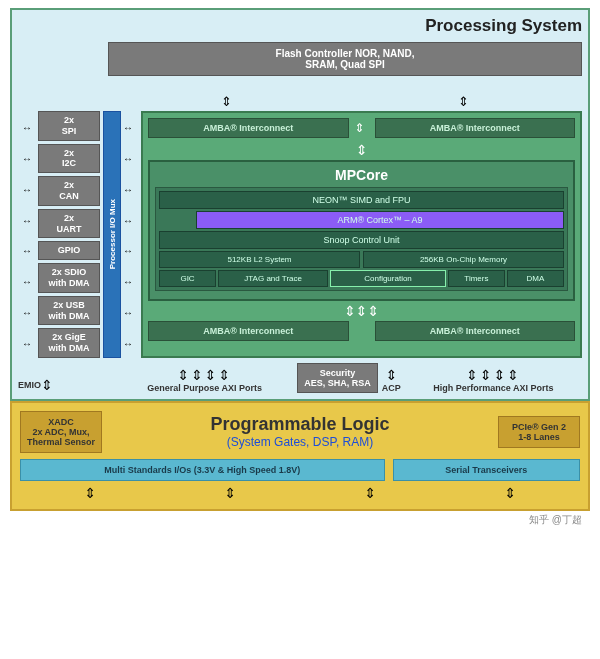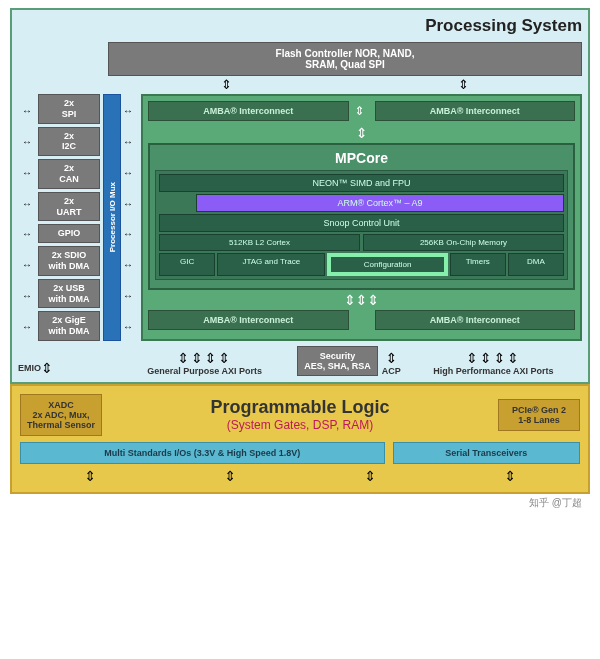--- a/index.html
+++ b/index.html
@@ -58,21 +58,21 @@
     }
   </style>
 </head>
 <body>
 
 <div class="full-diagram">
 
   <div class="ps-wrapper">
     <div class="ps-title">Processing System</div>
 
-    <div style="display:flex; gap:8px; margin-bottom:1px; margin-left:90px;">
+    <div style="display:flex; gap:8px; margin-bottom:18px; margin-left:90px;">
       <div class="controller-box" style="flex:1; font-size:10px; padding:5px 4px;">Flash Controller NOR, NAND,<br>SRAM, Quad SPI</div>
     </div>
 
     <div style="display:flex; margin-left:90px; margin-bottom:2px;">
       <div style="flex:1; text-align:center; font-size:13px;">⇕</div>
       <div style="flex:1; text-align:center; font-size:13px;">⇕</div>
     </div>
 
     <div style="display:flex; gap:0;">
 
@@ -127,27 +127,27 @@
         <div style="text-align:center; font-size:14px; color:#fff; margin-bottom:2px;">⇕</div>
 
         <div style="background:#4a9068; border:2px solid #2a6040; padding:5px;">
           <div style="text-align:center; font-size:14px; font-weight:bold; color:#fff; margin-bottom:4px;">MPCore</div>
 
           <div style="background:#3a7858; border:1px solid #2a5840; padding:3px; margin-bottom:3px;">
             <div style="background:#2a6048; color:#d0ffe8; text-align:center; font-size:9px; padding:3px 2px; margin-bottom:2px; border:1px solid #1a4030;">NEON™ SIMD and FPU</div>
             <div style="background:#8b5cf6; color:#d0ffe8; text-align:center; font-size:9px; padding:3px 2px; margin-bottom:2px; border:1px solid #1a4030;margin-left:37px;">ARM® Cortex™ – A9</div>
             <div style="background:#2a6048; color:#d0ffe8; text-align:center; font-size:9px; padding:3px 2px; margin-bottom:2px; border:1px solid #1a4030;">Snoop Control Unit</div>
             <div style="display:flex; gap:3px; margin-bottom:2px;">
-              <div style="flex:1; background:#2a6048; color:#d0ffe8; text-align:center; font-size:8px; padding:3px 1px; border:1px solid #1a4030;">512KB L2 Cortex</div>
+              <div style="flex:1; background:#2a6048; color:#d0ffe8; text-align:center; font-size:8px; padding:3px 1px; border:1px solid #1a4030;">512KB L2 System</div>
               <div style="flex:1; background:#2a6048; color:#d0ffe8; text-align:center; font-size:8px; padding:3px 1px; border:1px solid #1a4030;">256KB On-Chip Memory</div>
             </div>
             <div style="display:flex; gap:2px;">
               <div style="flex:1; background:#2a6048; color:#d0ffe8; text-align:center; font-size:8px; padding:3px 1px; border:1px solid #1a4030;">GIC</div>
               <div style="flex:2; background:#2a6048; color:#d0ffe8; text-align:center; font-size:8px; padding:3px 1px; border:1px solid #1a4030;">JTAG and Trace</div>
-              <div style="flex:1.5; background:#2a6048; color:#d0ffe8; text-align:center; font-size:8px; padding:3px 17px; border:4px solid #86efac;">Configuration</div>
+              <div style="flex:1.5; background:#2a6048; color:#d0ffe8; text-align:center; font-size:8px; padding:3px 17px; border:1px solid #86efac;">Configuration</div>
               <div style="flex:1; background:#2a6048; color:#d0ffe8; text-align:center; font-size:8px; padding:3px 1px; border:1px solid #1a4030;">Timers</div>
               <div style="flex:1; background:#2a6048; color:#d0ffe8; text-align:center; font-size:8px; padding:3px 1px; border:1px solid #1a4030;">DMA</div>
             </div>
           </div>
         </div>
 
         <div style="text-align:center; font-size:14px; color:#fff; margin-top:2px; margin-bottom:2px;">⇕⇕⇕</div>
 
         <div style="display:flex; gap:6px;">
           <div style="flex:1; background:#3a7050; color:#c8f0d8; text-align:center; font-size:9px; font-weight:bold; padding:4px 2px; border:1px solid #2a5038;">AMBA® Interconnect</div>
@@ -186,21 +186,21 @@
       </div>
     </div>
   </div>
 
   <div style="background:#e8c84a; border:2px solid #c8a030; padding:8px;">
 
     <div style="display:flex; gap:8px; align-items:center; margin-bottom:6px;">
       <div style="background:#c8a030; color:#333; text-align:center; font-size:9px; font-weight:bold; padding:5px 4px; border:1px solid #a07820; width:82px; flex-shrink:0;">XADC<br>2x ADC, Mux,<br>Thermal Sensor</div>
       <div style="flex:1; text-align:center;">
         <div style="font-size:18px; font-weight:bold; color:#333;">Programmable Logic</div>
-        <div style="font-size:12px; color:#be185d;">(System Gates, DSP, RAM)</div>
+        <div style="font-size:12px; color:#1d4ed8;">(System Gates, DSP, RAM)</div>
       </div>
       <div style="background:#c8a030; color:#333; text-align:center; font-size:9px; font-weight:bold; padding:5px 4px; border:1px solid #a07820; width:82px; flex-shrink:0;">PCIe® Gen 2<br>1-8 Lanes</div>
     </div>
 
     <div style="display:flex; gap:8px;">
       <div style="flex:2; background:#5ab8d0; color:#1a3a4a; text-align:center; font-size:9px; font-weight:bold; padding:5px 4px; border:1px solid #3a90a8;">Multi Standards I/Os (3.3V &amp; High Speed 1.8V)</div>
       <div style="flex:1; background:#5ab8d0; color:#1a3a4a; text-align:center; font-size:9px; font-weight:bold; padding:5px 4px; border:1px solid #3a90a8;">Serial Transceivers</div>
     </div>
 
     <div style="display:flex; justify-content:space-around; margin-top:4px;">

